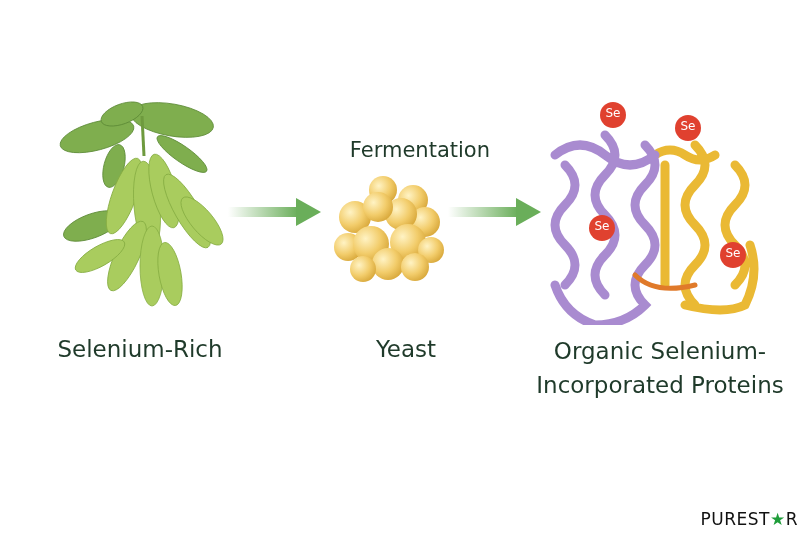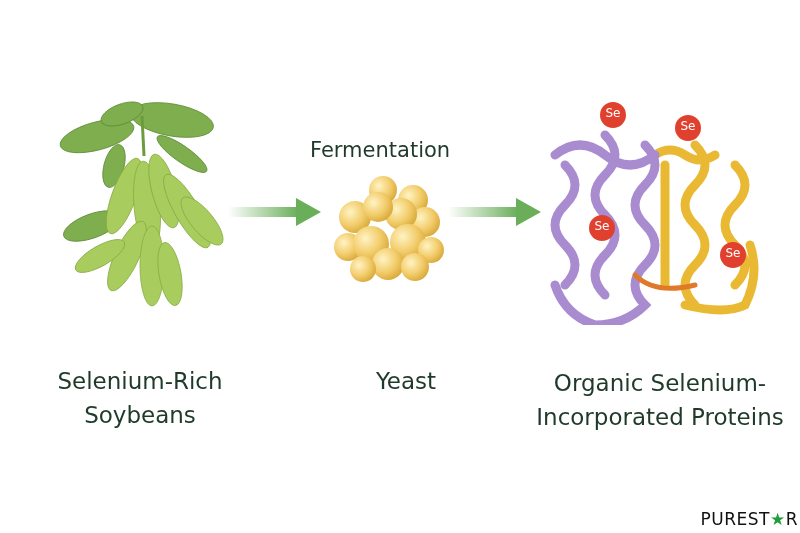--- a/index.html
+++ b/index.html
@@ -1,19 +1,19 @@
 <!DOCTYPE html>
 <html><head>
   <meta charset="utf-8">
   <style>
     html, body { margin:0; padding:0; }
     body { width:800px; height:533px; background:#ffffff; position:relative; overflow:hidden;
            font-family:"DejaVu Sans", sans-serif; }
-    .label { position:absolute; color:#1f3a2a; text-align:center; font-size:23px; line-height:34px;margin-top:32px; }
-    .ferm { position:absolute; left:310px; top:138px; width:180px; text-align:left; font-size:21px; color:#1f3a2a; }
+    .label { position:absolute; color:#1f3a2a; text-align:center; font-size:23px; line-height:34px; }
+    .ferm { position:absolute; left:310px; top:138px; width:180px; text-align:right; font-size:21px; color:#1f3a2a; }
     .arrow { position:absolute; }
     .logo { position:absolute; right:2px; bottom:4px; font-family:"DejaVu Sans", sans-serif; font-weight:normal;
             font-size:17px; color:#111; letter-spacing:0.5px; }
     .logo .star { color:#1f9d3a; }
     svg { position:absolute; }
   </style>
 </head>
 <body>
 
 <svg style="left:52px;top:96px" width="190" height="215" viewBox="0 0 190 215">
@@ -101,21 +101,20 @@
     <circle cx="198" cy="160" r="13" fill="#e0412f"></circle>
   </g>
 </svg>
 <div style="position:absolute;left:600px;top:106px;width:26px;text-align:center;color:#fff;font-size:12px">Se</div>
 <div style="position:absolute;left:675px;top:119px;width:26px;text-align:center;color:#fff;font-size:12px">Se</div>
 <div style="position:absolute;left:589px;top:219px;width:26px;text-align:center;color:#fff;font-size:12px">Se</div>
 <div style="position:absolute;left:720px;top:246px;width:26px;text-align:center;color:#fff;font-size:12px">Se</div>
 
 <div class="label" style="left:30px;top:332px;width:220px">
   <div>Selenium-Rich</div>
-  <div>Soybeans</div>
 </div>
 <div class="label" style="left:336px;top:332px;width:140px">Yeast</div>
 <div class="label" style="left:515px;top:334px;width:290px">
   <div>Organic Selenium-</div>
   <div>Incorporated Proteins</div>
 </div>
 
 <div class="logo"><span>PUREST</span><span class="star">★</span><span>R</span></div>
 
 </body></html>

